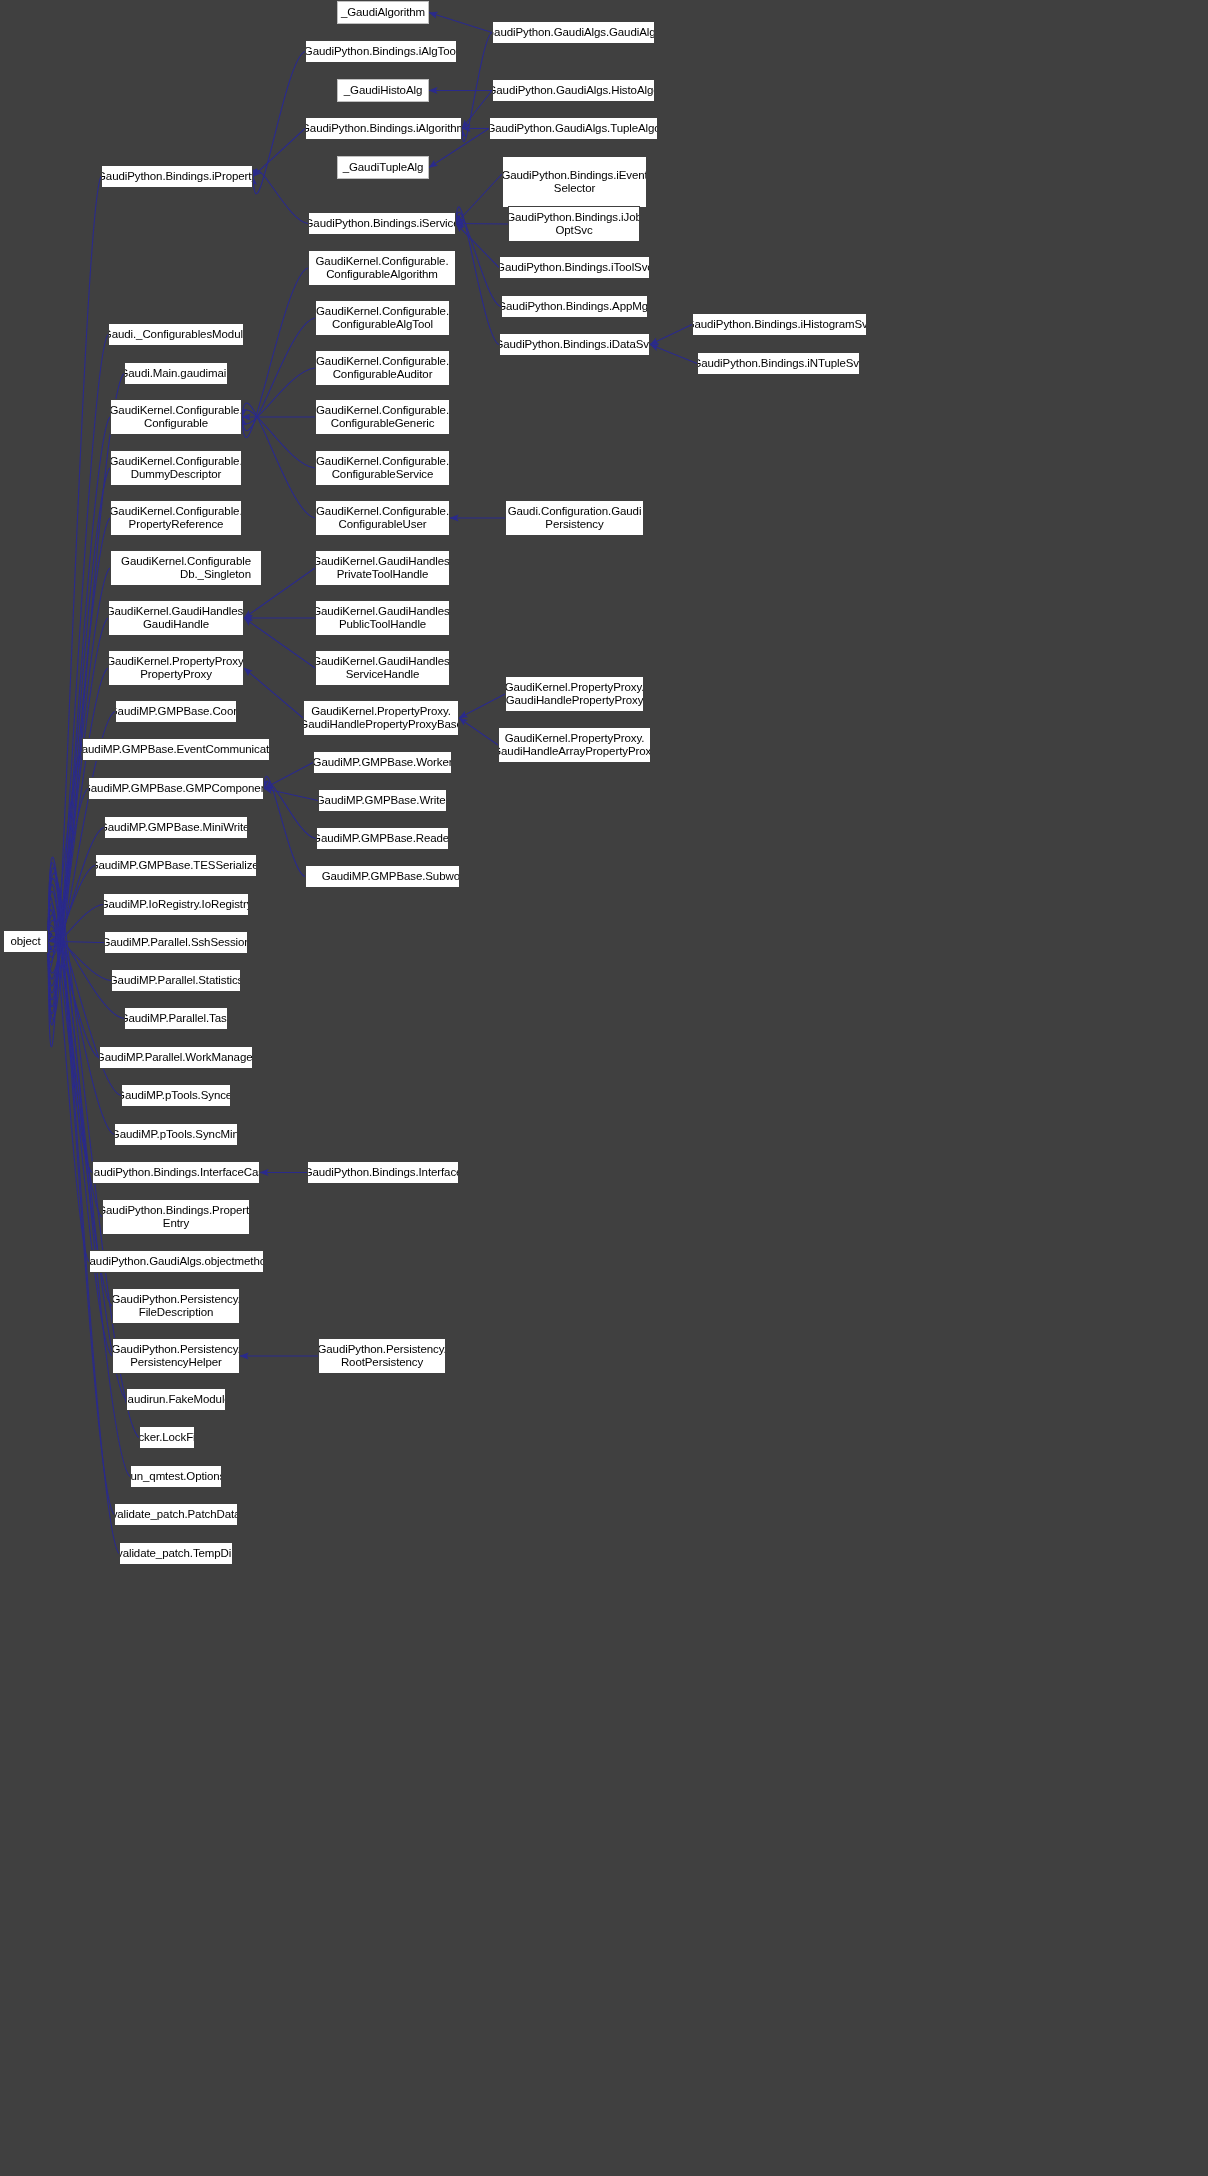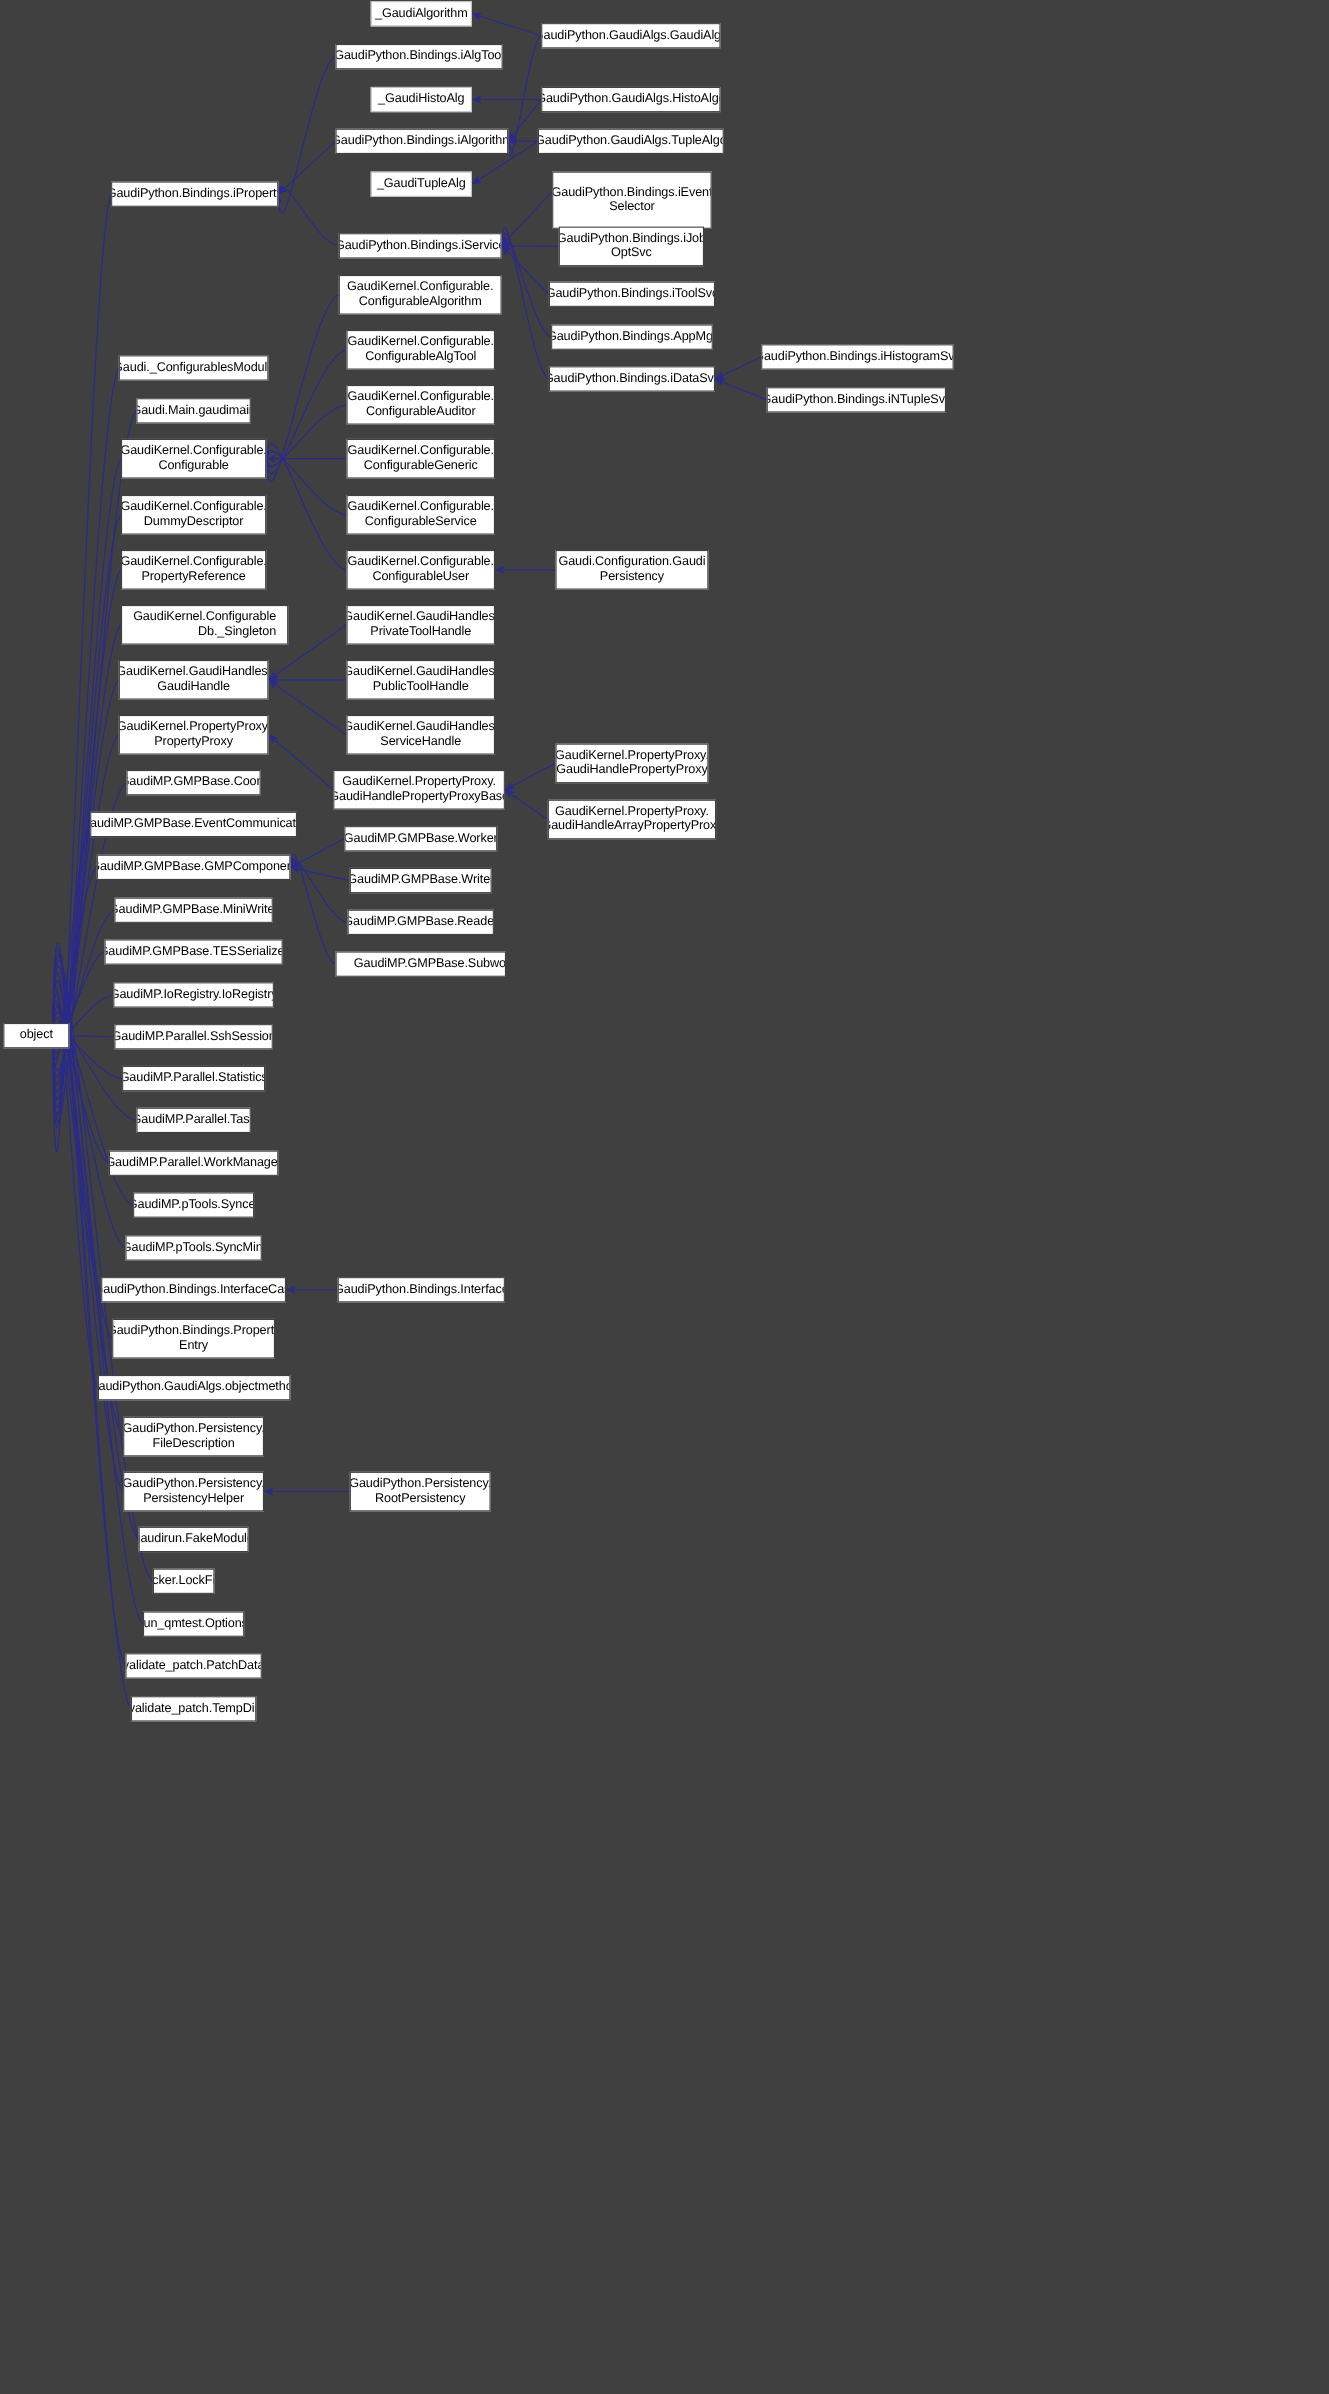--- a/index.html
+++ b/index.html
@@ -168,21 +168,21 @@
       <div class="node lbl" style="left: 82px; top: 738px; width: 188px; height: 23px;">GaudiMP.GMPBase.EventCommunicator</div>
       <div class="node lbl" style="left: 313px; top: 751px; width: 139px; height: 23px;">GaudiMP.GMPBase.Worker</div>
       <div class="node lbl" style="left: 88px; top: 777px; width: 176px; height: 23px;">GaudiMP.GMPBase.GMPComponent</div>
       <div class="node lbl" style="left: 318px; top: 789px; width: 129px; height: 23px;">GaudiMP.GMPBase.Writer</div>
       <div class="node lbl" style="left: 104px; top: 816px; width: 144px; height: 23px;">GaudiMP.GMPBase.MiniWriter</div>
       <div class="node lbl" style="left: 316px; top: 827px; width: 133px; height: 23px;">GaudiMP.GMPBase.Reader</div>
       <div class="node lbl" style="left: 95px; top: 854px; width: 162px; height: 23px;">GaudiMP.GMPBase.TESSerializer</div>
       <div class="node lbl" style="left: 305px; top: 865px; width: 155px; height: 23px; padding-left: 40px;">GaudiMP.GMPBase.Subworker</div>
       <div class="node lbl" style="left: 103px; top: 893px; width: 146px; height: 23px;">GaudiMP.IoRegistry.IoRegistry</div>
       <div class="node lbl" style="left: 104px; top: 931px; width: 144px; height: 23px;">GaudiMP.Parallel.SshSession</div>
-      <div class="node lbl" style="left: 3px; top: 930px; width: 60px; height: 23px;">object</div>
+      <div class="node lbl" style="left: 3px; top: 930px; width: 45px; height: 23px;">object</div>
       <div class="node lbl" style="left: 111px; top: 969px; width: 130px; height: 23px;">GaudiMP.Parallel.Statistics</div>
       <div class="node lbl" style="left: 124px; top: 1007px; width: 104px; height: 23px;">GaudiMP.Parallel.Task</div>
       <div class="node lbl" style="left: 99px; top: 1046px; width: 154px; height: 23px;">GaudiMP.Parallel.WorkManager</div>
       <div class="node lbl" style="left: 121px; top: 1084px; width: 110px; height: 23px;">GaudiMP.pTools.Syncer</div>
       <div class="node lbl" style="left: 114px; top: 1123px; width: 124px; height: 23px;">GaudiMP.pTools.SyncMini</div>
       <div class="node lbl" style="left: 92px; top: 1161px; width: 168px; height: 23px;">GaudiPython.Bindings.InterfaceCast</div>
       <div class="node lbl" style="left: 307px; top: 1161px; width: 152px; height: 23px;">GaudiPython.Bindings.Interface</div>
       <div class="node lbl" style="left: 102px; top: 1199px; width: 148px; height: 36px;">GaudiPython.Bindings.Property
 Entry</div>
       <div class="node lbl" style="left: 89px; top: 1250px; width: 175px; height: 23px;">GaudiPython.GaudiAlgs.objectmethod</div>

